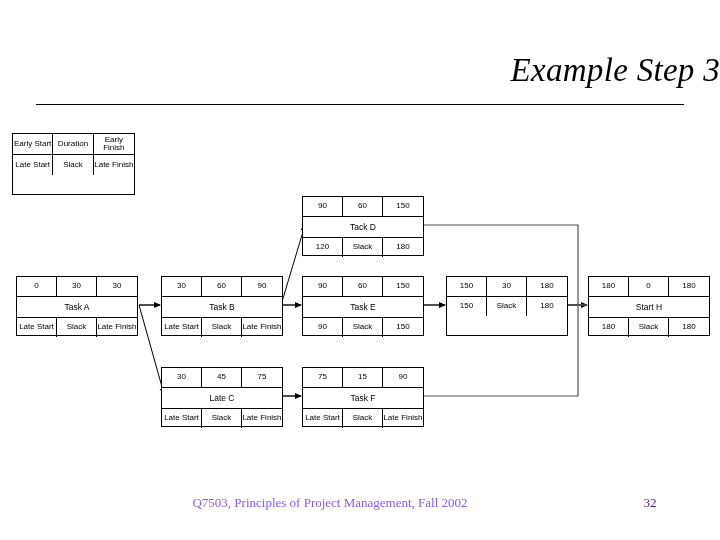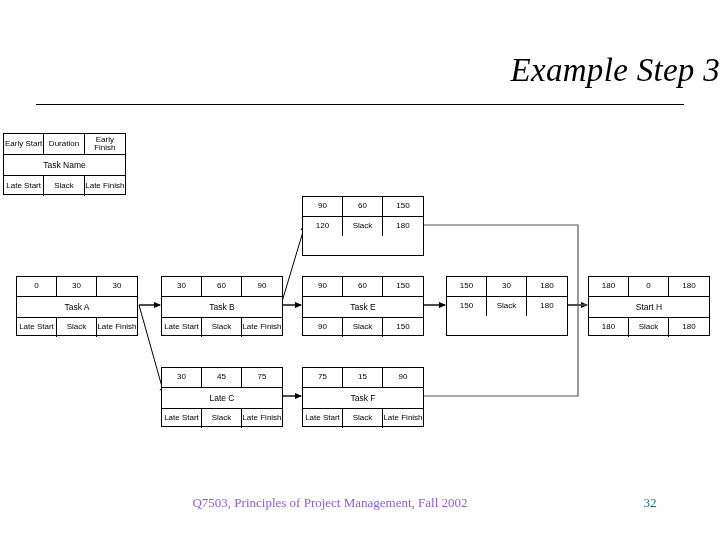--- a/index.html
+++ b/index.html
@@ -73,21 +73,21 @@
   }
   .node .row.mid .cell {
     height: 20px;
     flex: 1 1 100%;
   }
   .node .name {
     font-size: 8.5px;
   }
   
   #legend {
-    left: 3px;
+    left: 12px;
     top: 133px;
     width: 123px;
     height: 62px;
   }
   #legend .row.top .cell, #legend .row.bot .cell { height: 20px; }
   #legend .row.mid .cell { height: 20px; }
 
   
   #wires {
     position: absolute;
@@ -109,39 +109,36 @@
     color: #8b5cf6;
   }
   #page-number {
     position: absolute;
     left: 620px;
     top: 495px;
     width: 60px;
     text-align: center;
     font-family: "Liberation Serif", serif;
     font-size: 13px;
-    color: #0f766e;
+    color: #4c1d95;
   }
 </style>
 </head>
 <body>
 
 <div id="slide">
 
   <div id="slide-title">Example Step 3</div>
   <div id="title-rule"></div>
 
   <div class="node" id="legend">
     <div class="row top">
       <div class="cell div">Early Start</div>
       <div class="cell div">Duration</div>
       <div class="cell">Early Finish</div>
-    </div>
-    <div class="row mid">
-      <div class="cell name">Task Name</div>
     </div>
     <div class="row bot">
       <div class="cell div">Late Start</div>
       <div class="cell div">Slack</div>
       <div class="cell">Late Finish</div>
     </div>
   </div>
 
   <svg id="wires" viewBox="0 0 720 540" width="720" height="540">
     <defs>
@@ -217,20 +214,23 @@
           <div class="cell div">Slack</div>
           <div class="cell">Late Finish</div>
         </div>
       </div>
       <div class="node" style="left: 302px; top: 196px; width: 122px; height: 60px;">
         <div class="row top">
           <div class="cell div">90</div>
           <div class="cell div">60</div>
           <div class="cell">150</div>
         </div>
+        <div class="row mid">
+          <div class="cell name">Tack D</div>
+        </div>
         <div class="row bot">
           <div class="cell div">120</div>
           <div class="cell div">Slack</div>
           <div class="cell">180</div>
         </div>
       </div>
       <div class="node" style="left: 302px; top: 276px; width: 122px; height: 60px;">
         <div class="row top">
           <div class="cell div">90</div>
           <div class="cell div">60</div>

